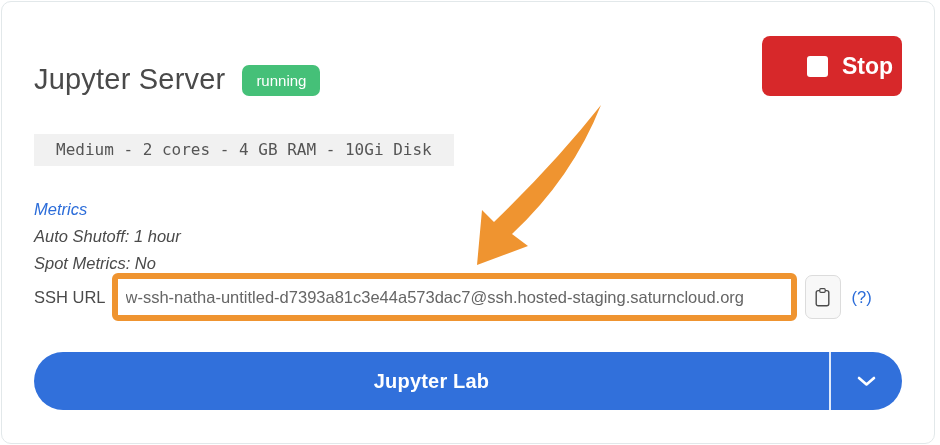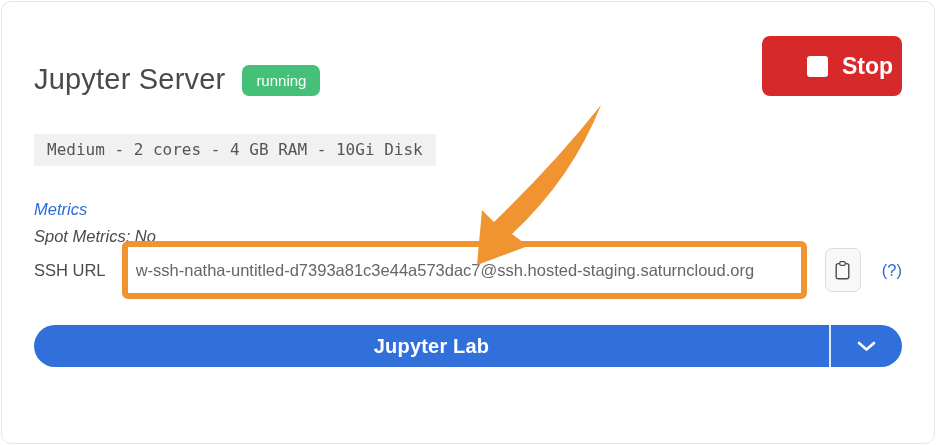--- a/index.html
+++ b/index.html
@@ -41,33 +41,33 @@
   .stop-square { width: 21px; height: 21px; background: #fff; border-radius: 3px; }
 
   
   .spec-chip {
     margin-top: 38px;
     display: inline-block;
     background: var(--chip-bg);
     color: #555;
     font-family: "DejaVu Sans Mono", monospace;
     font-size: 16px;
-    padding: 6px 13px 7px;
+    padding: 6px 22px 7px;
   }
 
   
   .details { margin-top: 30px; font-size: 16.5px; color: var(--text-dark); }
   .details .line { line-height: 27px; font-style: italic; }
   .metrics-link { color: var(--link-blue); text-decoration: none; cursor: pointer; }
 
   
-  .ssh-row { position: relative; margin-top: -5px; display: flex; align-items: center; height: 50px; justify-content: space-between; }
+  .ssh-row { position: relative; margin-top: -5px; display: flex; align-items: center; height: 50px; }
   .ssh-label { font-size: 16.5px; color: var(--text-dark); margin-right: 6px; white-space: nowrap; }
   .ssh-highlight {
-    width: 685px; height: 58px;
+    width: 685px; height: 48px;
     border: 6px solid var(--annotation-orange);
     border-radius: 6px;
     background: #84cc16;
     display: flex; align-items: center;
   }
   .ssh-input {
     width: 100%; height: 100%;
     border: none; outline: none;
     font-family: "Liberation Sans", sans-serif;
     font-size: 16.5px; color: #666;
@@ -80,21 +80,21 @@
     border: 1px solid #dcdcdc;
     border-radius: 7px;
     display: flex; align-items: center; justify-content: center;
     cursor: pointer;
   }
   .help-link { margin-left: 11px; font-size: 16.5px; color: var(--link-blue); text-decoration: none; cursor: pointer; }
 
   
   .launch-button {
     margin-top: 30px;
-    height: 42px;
+    height: 58px;
     background: var(--primary-blue);
     border-radius: 29px;
     display: flex;
     overflow: hidden;
     cursor: pointer;
   }
   .launch-main {
     flex: 1;
     display: flex; align-items: center; justify-content: center;
     color: #fff; font-size: 20px; font-weight: 700;
@@ -126,20 +126,21 @@
       <span>Stop</span>
     </button>
   </div>
 
   <div>
     <span class="spec-chip">Medium - 2 cores - 4 GB RAM - 10Gi Disk</span>
   </div>
 
   <div class="details">
     <div class="line"><a class="metrics-link">Metrics</a></div>
+    <div class="line">Auto Shutoff: 1 hour</div>
     <div class="line">Spot Metrics: No</div>
   </div>
 
   <div class="ssh-row">
     <span class="ssh-label">SSH URL</span>
     <div class="ssh-highlight">
       <input class="ssh-input" type="text" readonly="" value="w-ssh-natha-untitled-d7393a81c3e44a573dac7@ssh.hosted-staging.saturncloud.org" style="">
     </div>
     <button class="copy-button">
       <svg width="15" height="19" viewBox="0 0 15 19">

